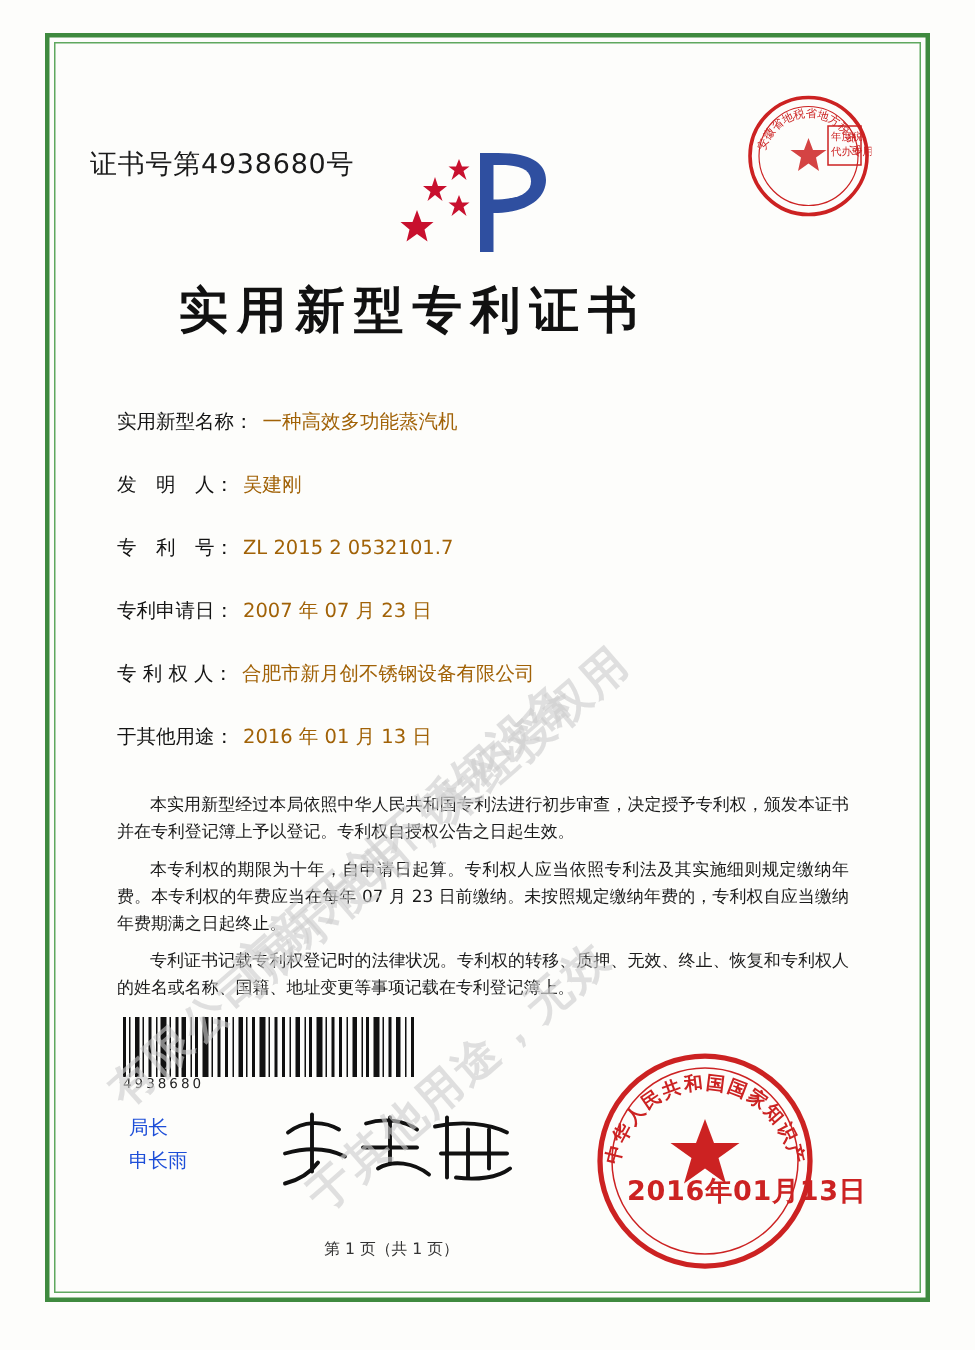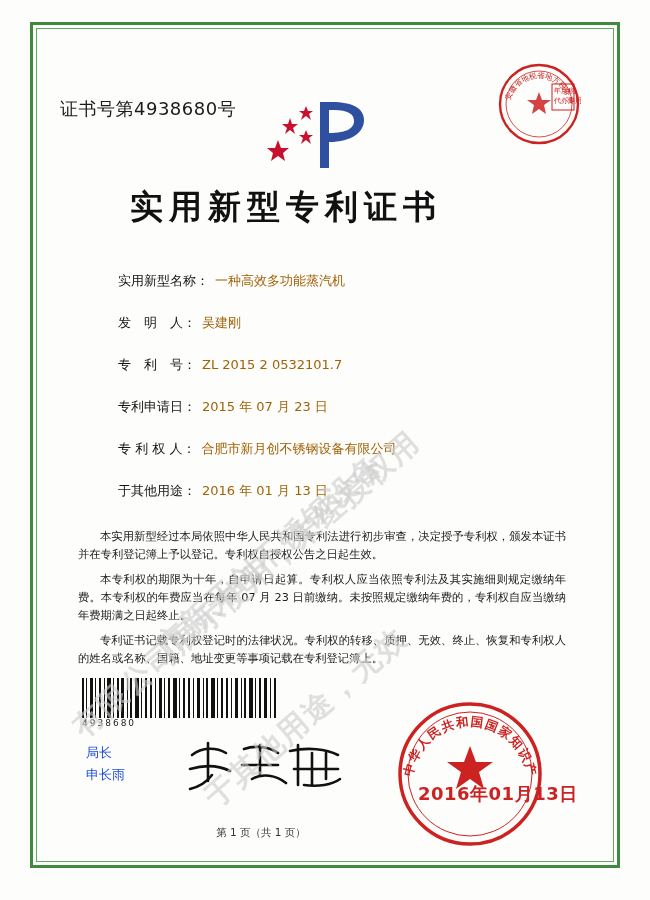--- a/index.html
+++ b/index.html
@@ -64,21 +64,21 @@
     position: absolute;
     left: 497px;
     top: 62px;
     width: 84px;
     height: 84px;
   }
 
   
   .doc-title {
     position: absolute;
-    left: 11px;
+    left: 0;
     top: 185px;
     width: 550px;
     text-align: center;
     font-size: 33px;
     font-weight: bold;
     letter-spacing: 6px;
     color: #111;
     font-family: "DejaVu Sans", sans-serif;
   }
 
@@ -88,21 +88,20 @@
     left: 78px;
     top: 272px;
     width: 500px;
   }
   .field-row {
     display: flex;
     align-items: baseline;
     margin-bottom: 24px;
     font-size: 13px;
     color: #141414;
-    margin-left: 40px;
   }
   .field-label {
     white-space: pre;
     font-size: 13px;
     color: #141414;
   }
   .field-value {
     font-size: 13px;
     color: #a16207;
     margin-left: 6px;
@@ -269,21 +268,21 @@
     <div class="field-row">
       <span class="field-label">发　明　人：</span>
       <span class="field-value">吴建刚</span>
     </div>
     <div class="field-row">
       <span class="field-label">专　利　号：</span>
       <span class="field-value">ZL 2015 2 0532101.7</span>
     </div>
     <div class="field-row">
       <span class="field-label">专利申请日：</span>
-      <span class="field-value">2015 年 07 月 23 日</span>
+      <span class="field-value">2007 年 07 月 23 日</span>
     </div>
     <div class="field-row">
       <span class="field-label">专 利 权 人：</span>
       <span class="field-value">合肥市新月创不锈钢设备有限公司</span>
     </div>
     <div class="field-row">
       <span class="field-label">于其他用途：</span>
       <span class="field-value">2016 年 01 月 13 日</span>
     </div>
   </div>

